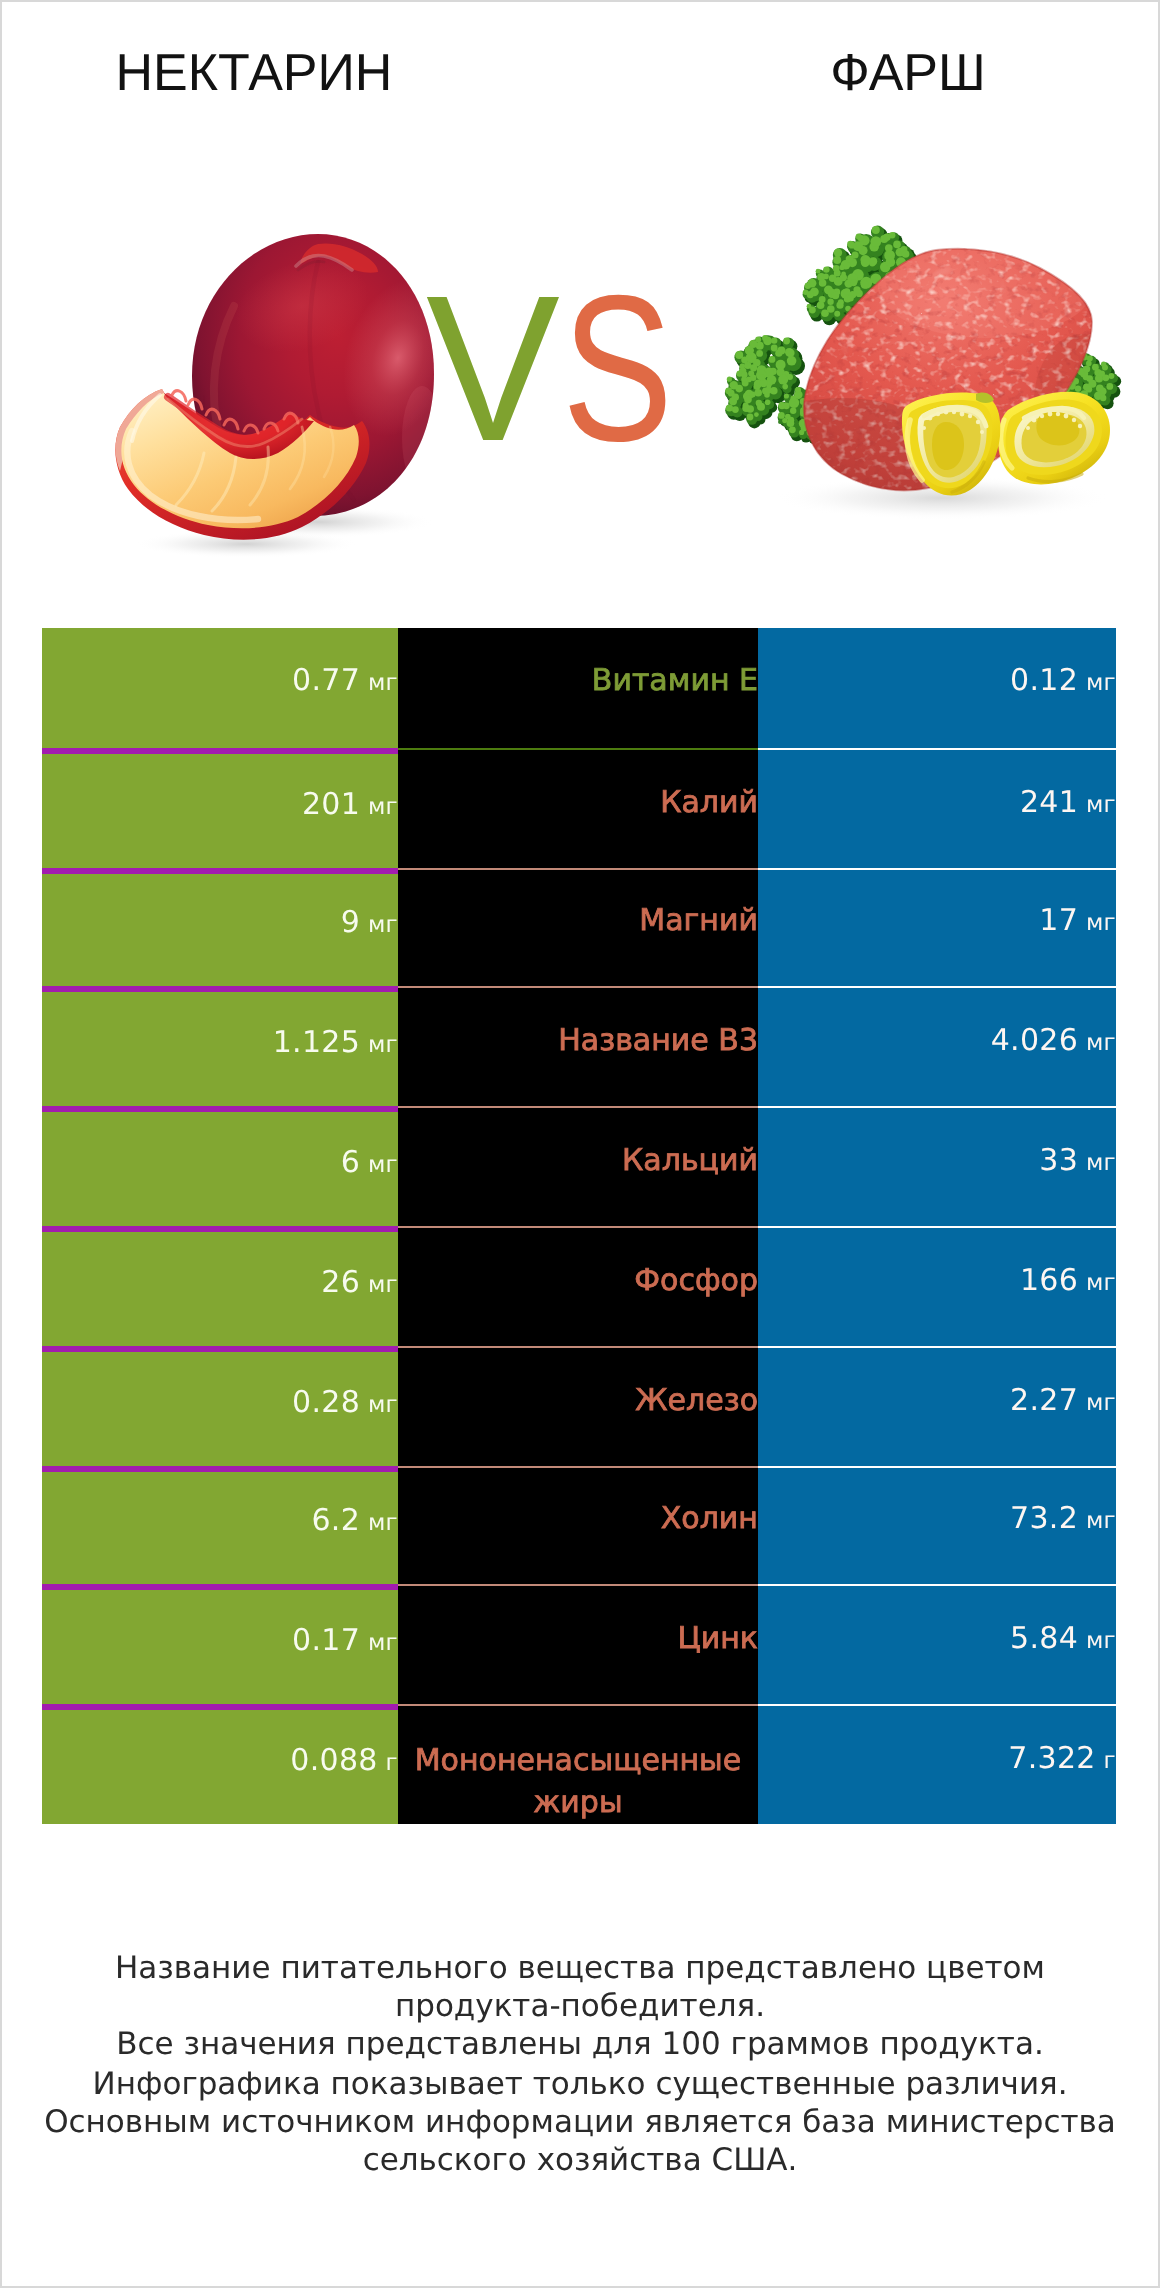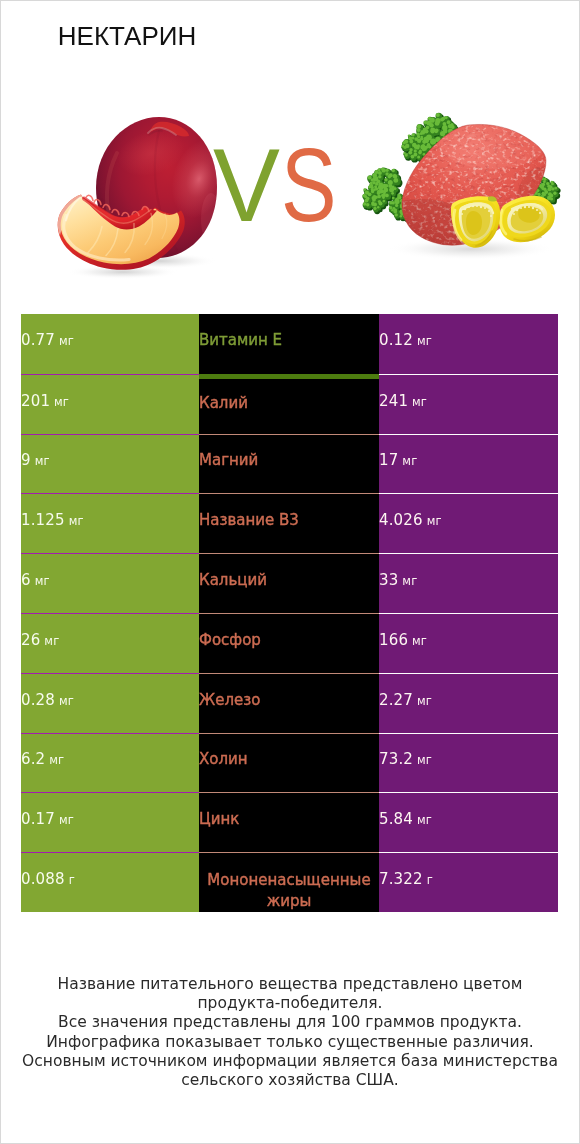--- a/index.html
+++ b/index.html
@@ -24,50 +24,51 @@
   .vs{position:absolute;left:212px;top:72px;width:130px;height:100px;
       font-family:"Liberation Sans",sans-serif;font-size:104px;line-height:104px;white-space:nowrap;}
   .vs-v{color:#7fa22f;display:inline-block;transform:scaleX(0.965);transform-origin:left center;}
   .vs-s{color:#e06a45;display:inline-block;transform:scaleX(0.80);transform-origin:left center;margin-left:-1px;}
   .img-left{position:absolute;left:40px;top:40px;width:210px;height:190px;}
   .img-right{position:absolute;left:360px;top:40px;width:210px;height:190px;}
 
   
   .table{position:absolute;left:20px;top:313px;width:537px;}
   .row{display:flex;height:59.8px;}
-  .cell{box-sizing:border-box;display:flex;align-items:center;justify-content:flex-start;position:relative;}
+  .cell{box-sizing:border-box;display:flex;align-items:center;justify-content:flex-end;position:relative;}
   .c-left{width:178px;background:#82a732;color:#f7fbee;}
   .c-mid{width:180px;background:#000000;overflow:hidden;}
-  .c-right{width:179px;background:#701a75;color:#fdf6f2;}
+  .c-right{width:179px;background:#0369a1;color:#fdf6f2;}
   .val{font-family:"DejaVu Sans",sans-serif;font-size:15px;line-height:17px;white-space:nowrap;letter-spacing:.15px;position:relative;top:-2.5px;}
   .val .u{font-size:11.5px;margin-left:-1px;}
   .lbl{font-family:"DejaVu Sans",sans-serif;font-size:15px;line-height:21px;text-align:center;font-weight:400;
        -webkit-text-stroke:0.42px currentColor;position:relative;top:-3px;white-space:nowrap;}
   .lbl.two-line{white-space:normal;width:180px;top:8px;line-height:21px;}
   .lbl.win-left{color:#7e9c36;}
   .lbl.win-right{color:#cc6c52;}
-  .c-mid.sep-left{border-top:5px solid #4d7c0f;}
+  .c-mid.sep-left{border-top:1px solid #4d7c0f;}
   .c-mid.sep-right{border-top:1px solid #c18978;}
   .row:first-child .c-mid{border-top:0;}
-  .c-left{border-top:1px solid #a21caf;}
+  .c-left{border-top:3px solid #a21caf;}
   .c-right{border-top:1px solid #fff;}
   .row:first-child .c-left,.row:first-child .c-right{border-top:0;}
 
   
   .note{position:absolute;left:0;top:974px;width:578px;text-align:center;
         font-family:"DejaVu Sans",sans-serif;font-size:15.5px;line-height:19.2px;color:#2a2a2a;}
   .note div{white-space:nowrap;}
 </style>
 </head>
 <body>
 
 <div class="page">
 
   <div class="titles">
     <div class="title left">НЕКТАРИН</div>
+    <div class="title right">ФАРШ</div>
   </div>
 
   <div class="hero">
     <div class="img-left">
       <svg viewBox="0 0 210 190" width="210" height="190" xmlns="http://www.w3.org/2000/svg">
         <defs>
           <radialGradient id="nectBody" cx="60%" cy="36%" r="70%">
             <stop offset="0%" stop-color="#bd1f33"></stop>
             <stop offset="30%" stop-color="#b01b33"></stop>
             <stop offset="58%" stop-color="#9c1733"></stop>

